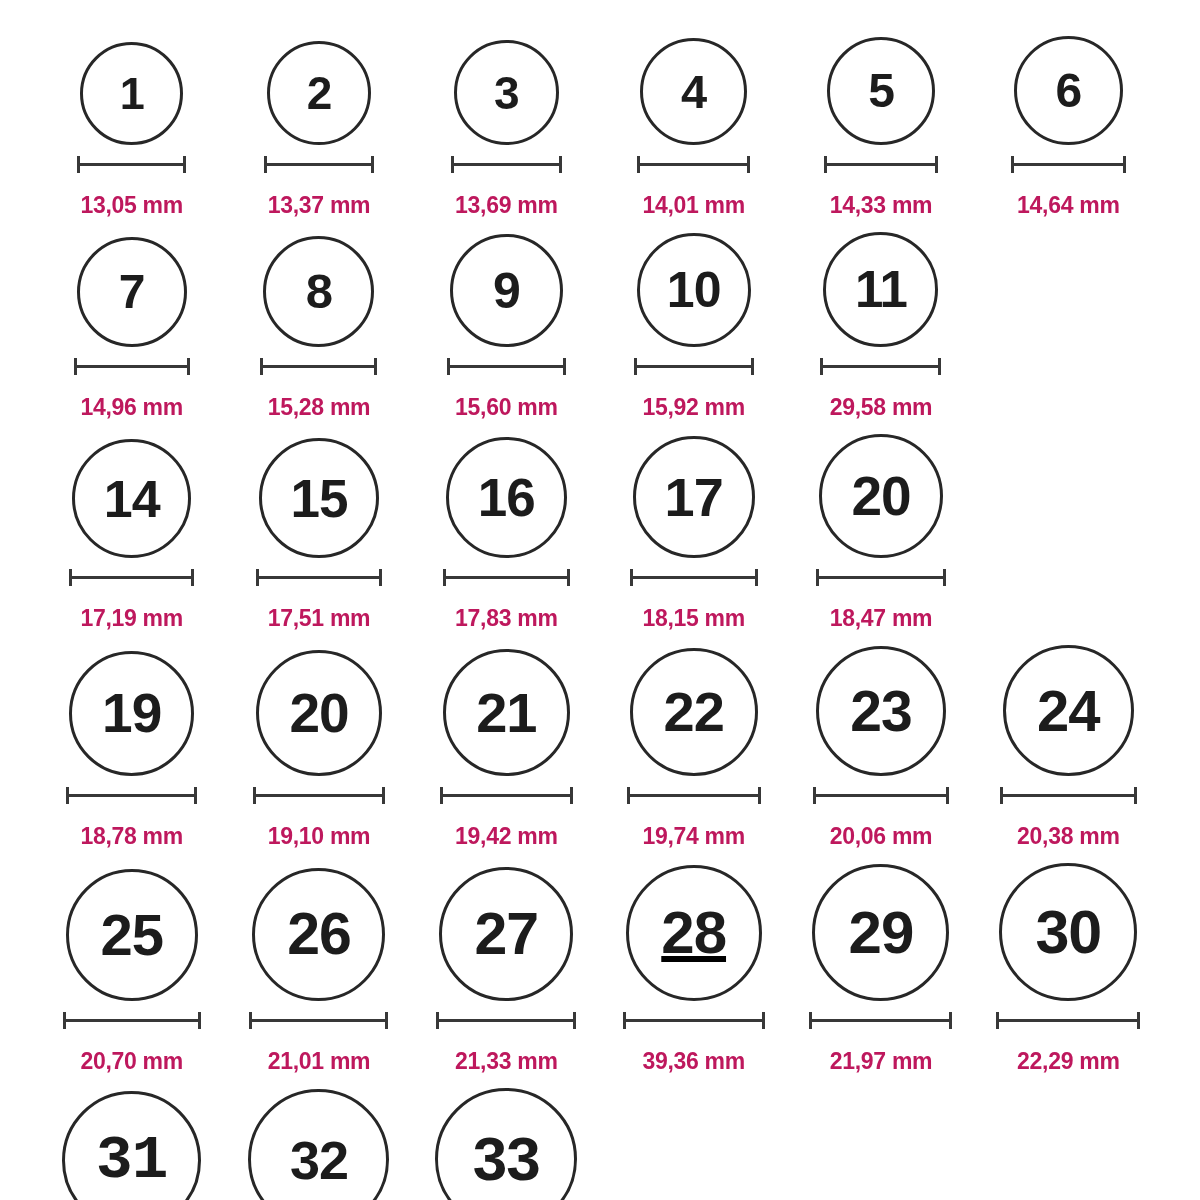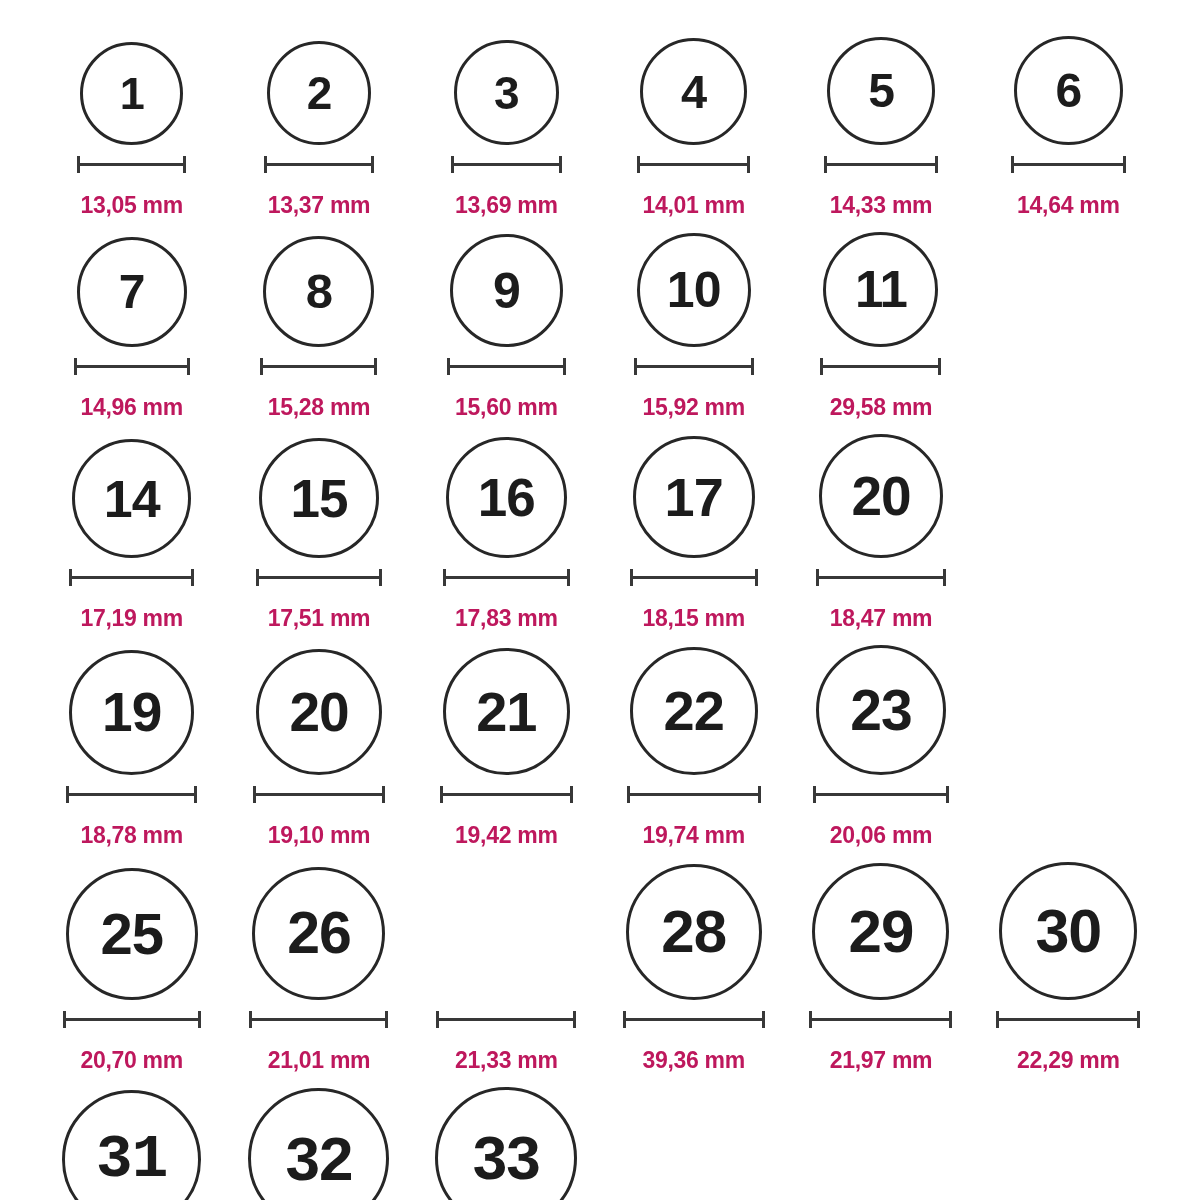--- a/index.html
+++ b/index.html
@@ -280,20 +280,29 @@
   <div class="cell">
     <div class="circle" style="width: 130px; height: 130px;">
       <span class="num" style="font-size: 57px;">23</span>
     </div>
     <div class="bar" style="width: 136px;">
       <span class="line"></span>
     </div>
     <div class="label">20,06 mm</div>
   </div>
 
+  <div class="cell">
+    <div class="circle" style="width: 131px; height: 131px;">
+      <span class="num" style="font-size: 58px;">24</span>
+    </div>
+    <div class="bar" style="width: 137px;">
+      <span class="line"></span>
+    </div>
+    <div class="label">20,38 mm</div>
+  </div>
 </div>
     <div class="row">
   <div class="cell">
     <div class="circle" style="width: 132px; height: 132px;">
       <span class="num" style="font-size: 58px;">25</span>
     </div>
     <div class="bar" style="width: 138px;">
       <span class="line"></span>
     </div>
     <div class="label">20,70 mm</div>
@@ -303,28 +312,31 @@
     <div class="circle" style="width: 133px; height: 133px;">
       <span class="num" style="font-size: 59px;">26</span>
     </div>
     <div class="bar" style="width: 139px;">
       <span class="line"></span>
     </div>
     <div class="label">21,01 mm</div>
   </div>
 
   <div class="cell">
+    <div class="circle" style="width: 134px; height: 134px;">
+      <span class="num" style="font-size: 59px;">27</span>
+    </div>
     <div class="bar" style="width: 140px;">
       <span class="line"></span>
     </div>
     <div class="label">21,33 mm</div>
   </div>
 
   <div class="cell">
-    <div class="circle" style="width: 136px; height: 136px;">
+    <div class="circle" style="width: 136px; height: 136px; text-decoration: underline;">
       <span class="num" style="font-size: 60px;">28</span>
     </div>
     <div class="bar" style="width: 142px;">
       <span class="line"></span>
     </div>
     <div class="label">39,36 mm</div>
   </div>
 
   <div class="cell">
     <div class="circle" style="width: 137px; height: 137px;">
@@ -352,21 +364,21 @@
       <span class="num" style="font-size: 61px; font-family: Liberation Mono, monospace;">31</span>
     </div>
     <div class="bar" style="width: 145px;">
       <span class="line"></span>
     </div>
     <div class="label">22,61 mm</div>
   </div>
 
   <div class="cell">
     <div class="circle" style="width: 141px; height: 141px;">
-      <span class="num" style="font-size: 62px;">32</span>
+      <span class="num" style="font-size: 54px;">32</span>
     </div>
     <div class="bar" style="width: 147px;">
       <span class="line"></span>
     </div>
     <div class="label">22,92 mm</div>
   </div>
 
   <div class="cell">
     <div class="circle" style="width: 142px; height: 142px;">
       <span class="num" style="font-size: 62px;">33</span>

